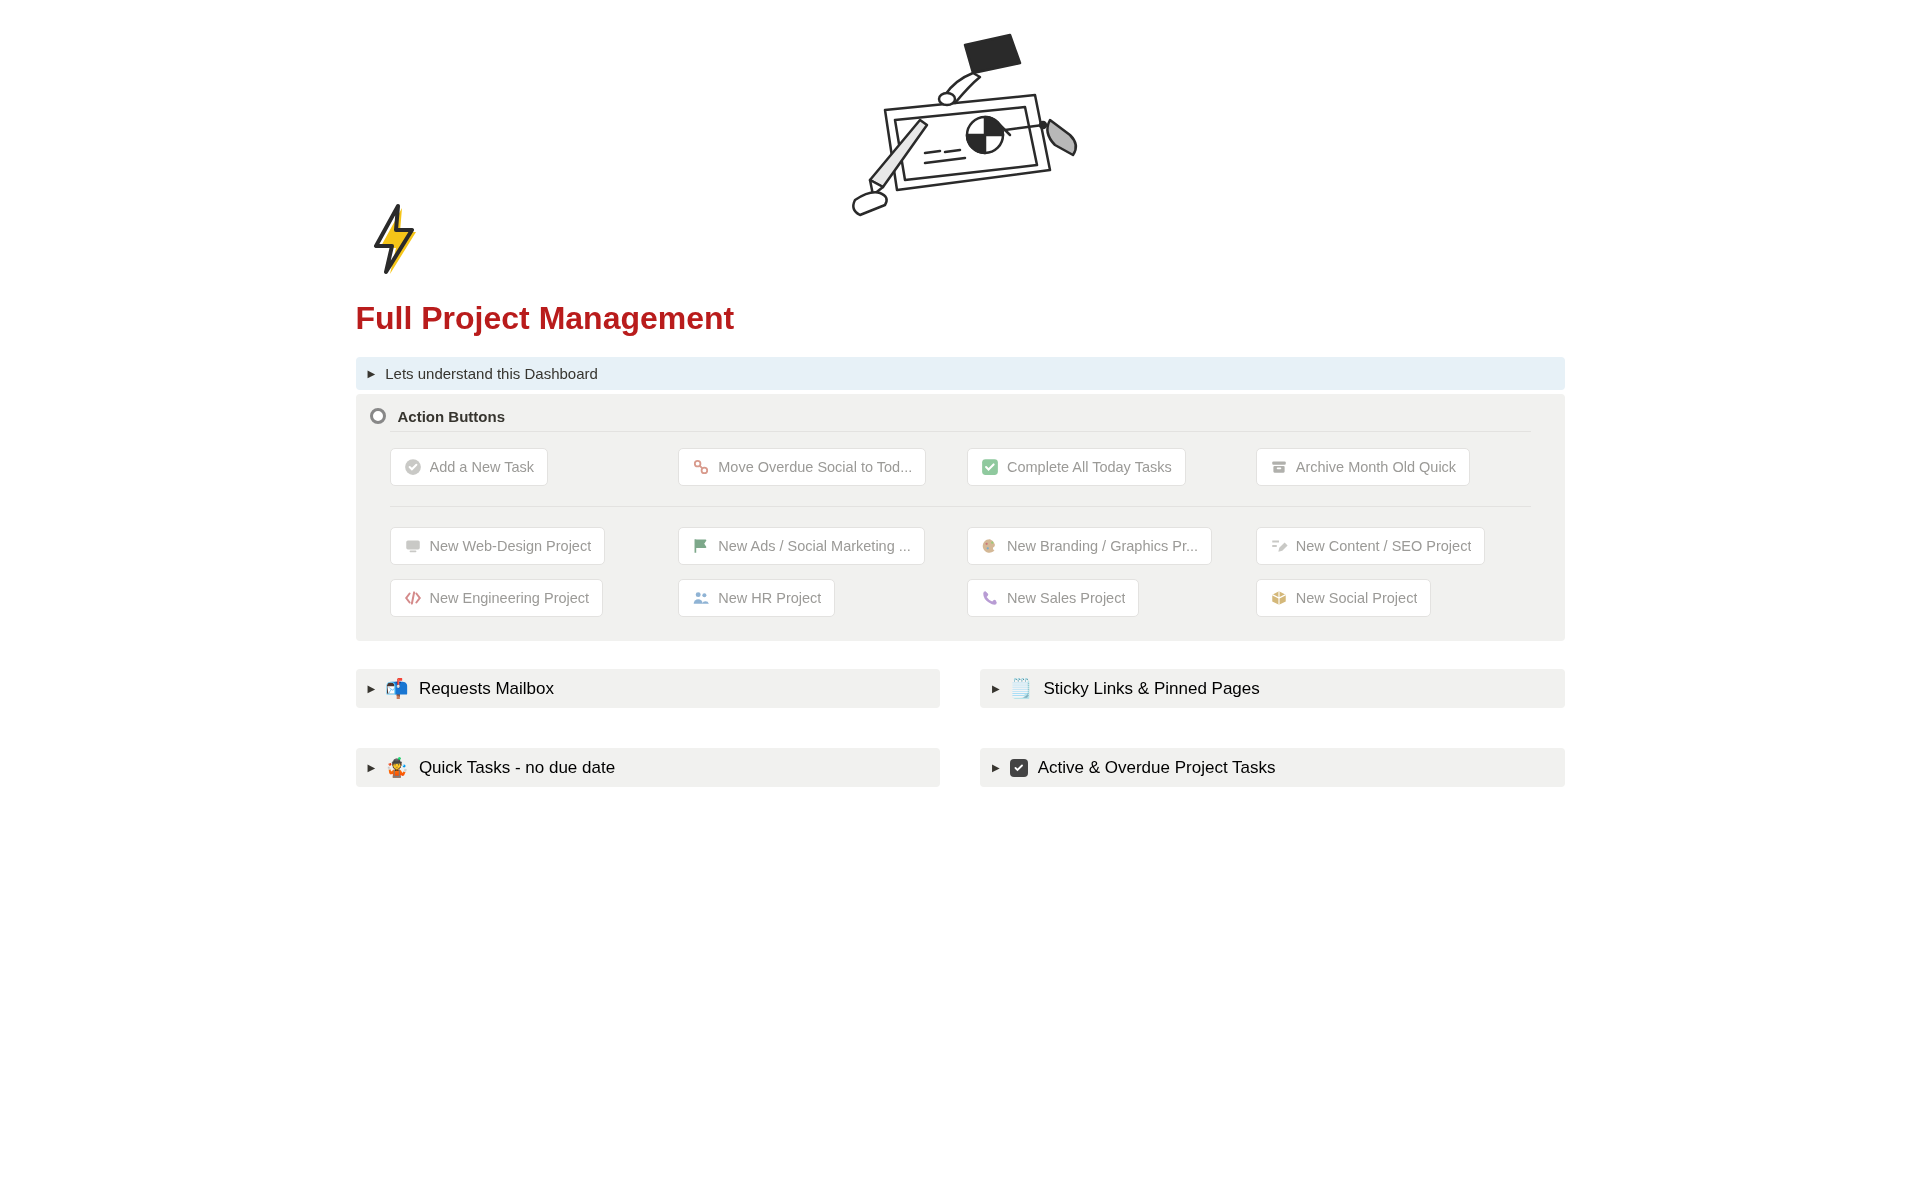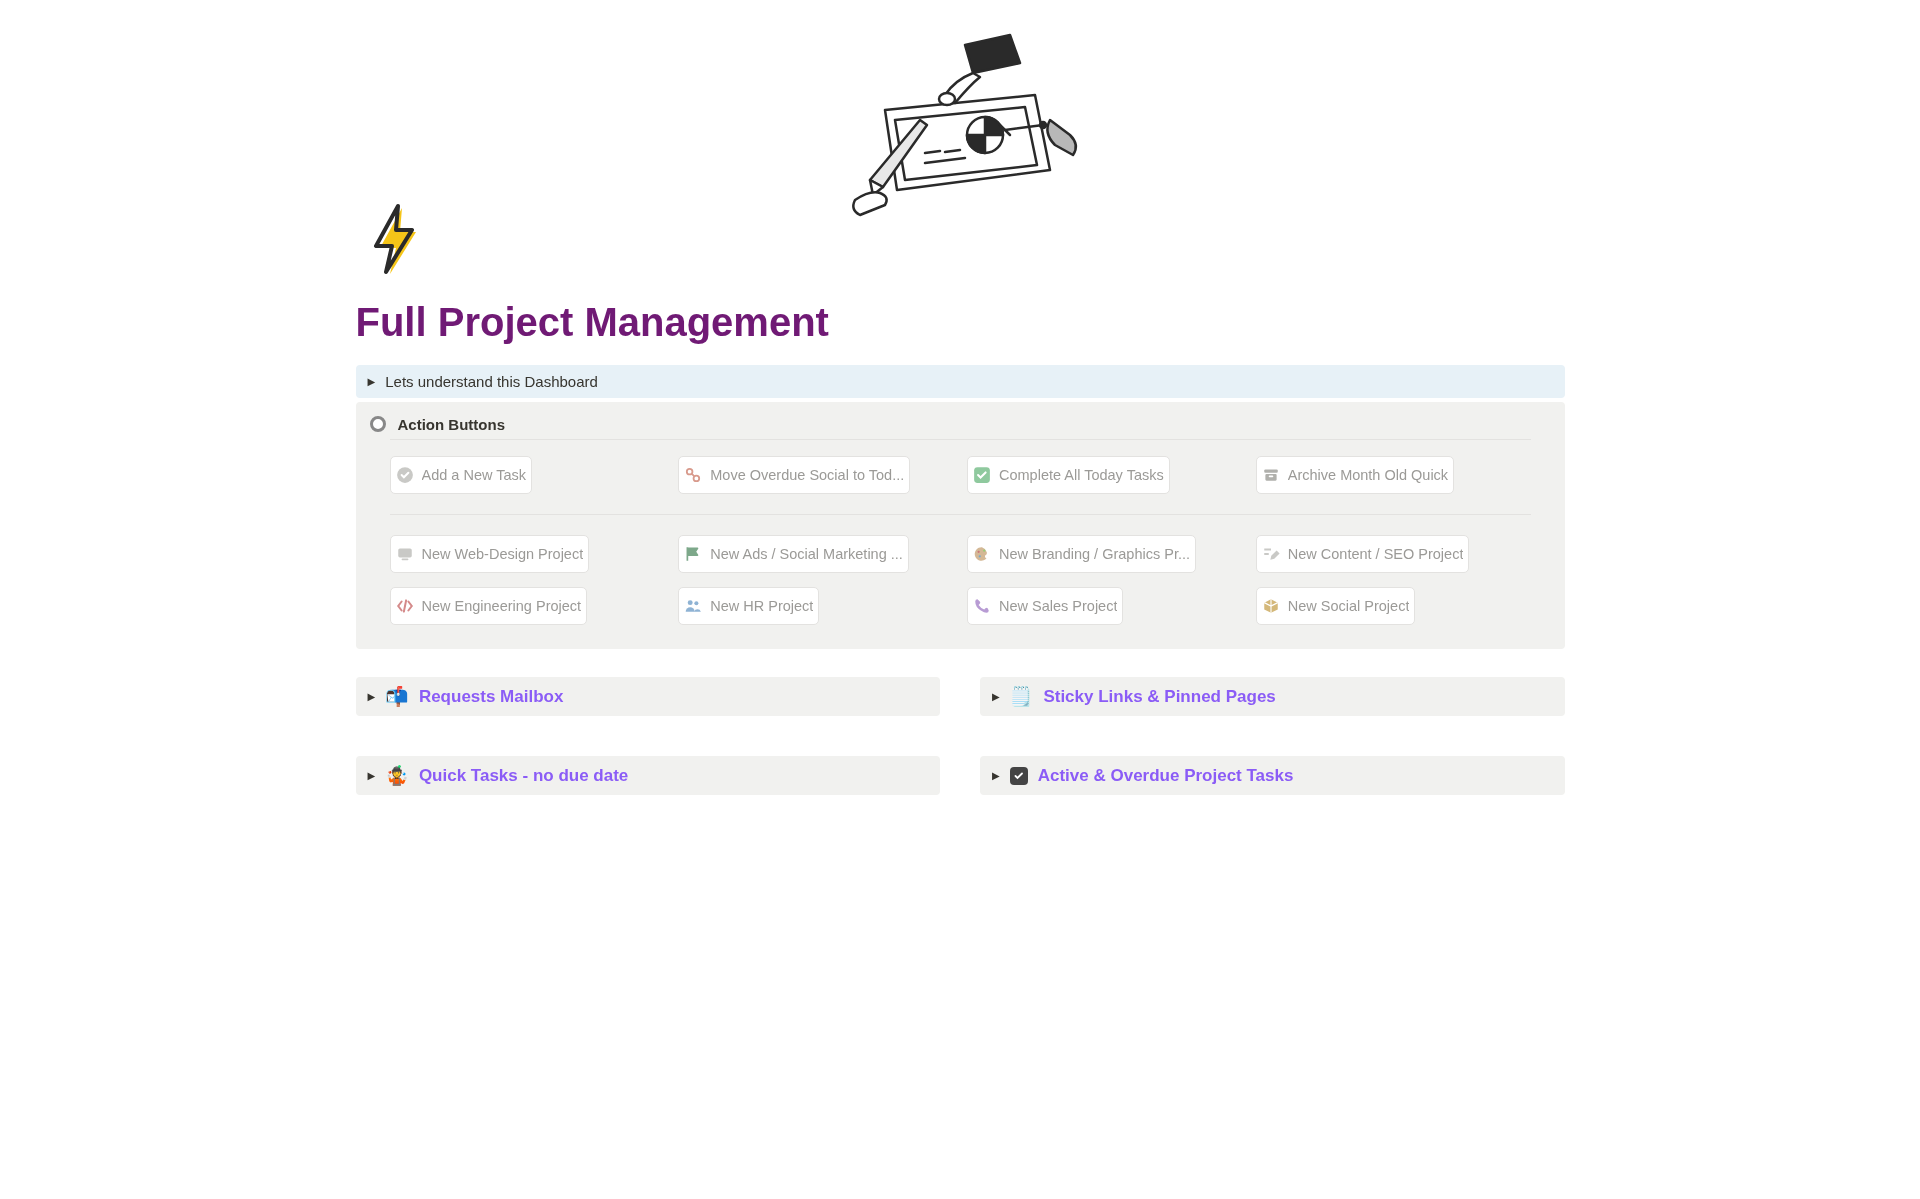--- a/index.html
+++ b/index.html
@@ -14,25 +14,25 @@
   height: 230px;
   display: flex;
   justify-content: center;
   align-items: flex-end;
   padding-bottom: 5px;
 }
 .hero-illustration { width: 270px; height: 200px; }
 .content { padding: 0 92px; }
 .page-icon { width: 78px; height: 78px; margin-top: -30px; }
 .page-title {
-  font-size: 40px;
+  font-size: 32px;
   font-weight: 700;
   margin-top: 18px;
   margin-bottom: 20px;
-  color: #701a75;
+  color: #b91c1c;
 }
 .callout-blue {
   background: #e7f1f7;
   border-radius: 4px;
   padding: 8px 12px;
   display: flex;
   align-items: center;
   gap: 10px;
   margin-bottom: 4px;
 }
@@ -57,21 +57,21 @@
   gap: 14px 14px;
   margin-left: 20px;
 }
 .action-btn {
   display: flex;
   align-items: center;
   gap: 8px;
   background: #fff;
   border: 1px solid #e3e2e0;
   border-radius: 5px;
-  padding: 9px 5px;
+  padding: 9px 13px;
   font-size: 14.5px;
   color: #9b9a97;
   cursor: pointer;
   white-space: nowrap;
   overflow: hidden;
   width: fit-content;
   max-width: 280px;
 }
 .action-btn span.label { overflow: hidden; text-overflow: ellipsis; }
 .row-sep { height: 1px; background: #e3e2e0; margin: 18px 0 18px 20px; grid-column: 1 / -1; }
@@ -84,21 +84,21 @@
 .section-toggle {
   background: #f1f1ef;
   border-radius: 4px;
   padding: 8px 12px;
   display: flex;
   align-items: center;
   gap: 10px;
 }
 .section-toggle .toggle-arrow { font-size: 10px; color: #37352f; }
 .section-emoji { font-size: 19px; }
-.section-title { font-weight: 700; font-size: 17px; color: #8b5cf6; }
+.section-title { font-weight: 400; font-size: 17px; color: #000000; }
 .ico { width: 18px; height: 18px; flex-shrink: 0; display: inline-flex; align-items: center; justify-content: center; }
 .checkbox-icon {
   width: 18px; height: 18px; border-radius: 4px;
   background: #444; display: inline-flex; align-items: center; justify-content: center;
   flex-shrink: 0;
 }
 .checkbox-icon svg { width: 12px; height: 12px; }
 </style>
 </head>
 <body>

